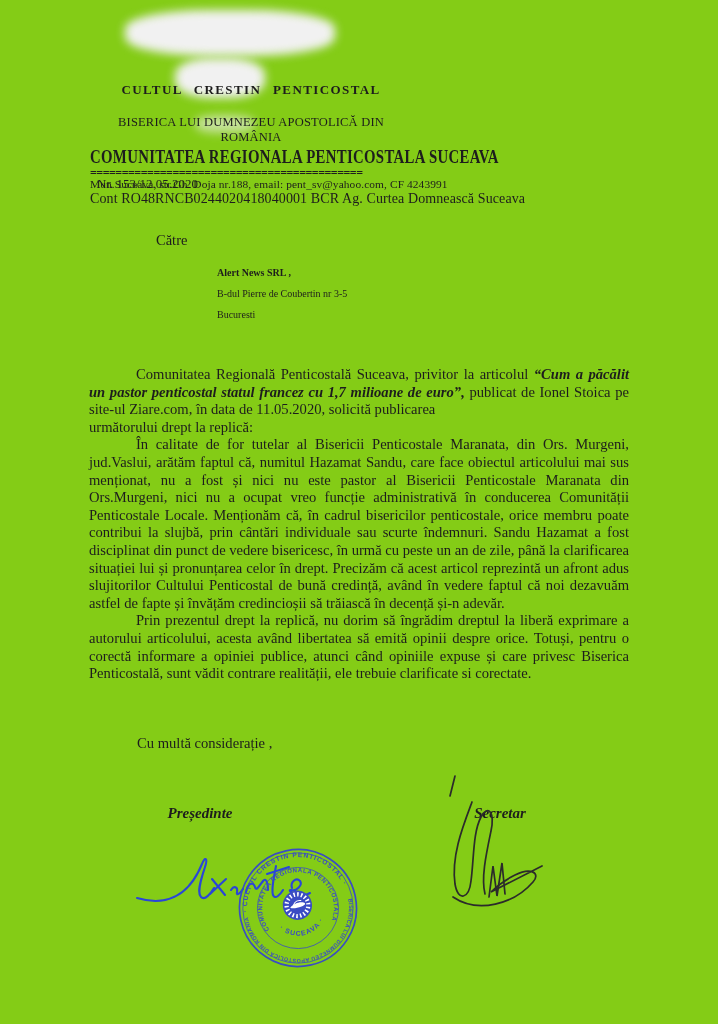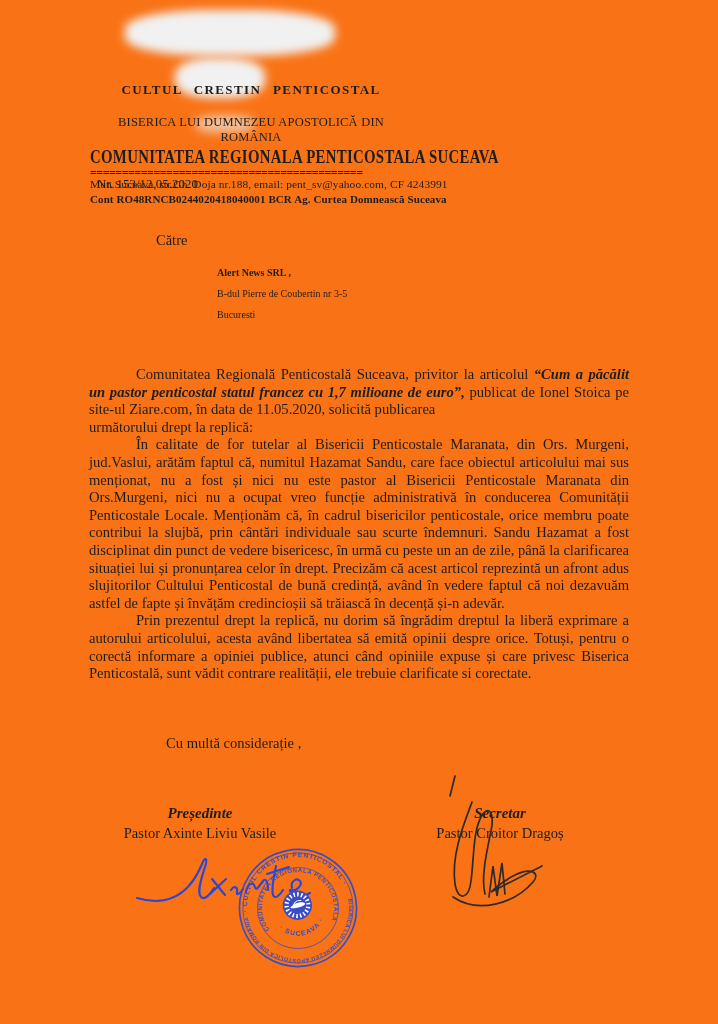--- a/index.html
+++ b/index.html
@@ -1,46 +1,46 @@
 <!DOCTYPE html>
 <html><head>
 <meta charset="utf-8">
 <style>
   html,body{margin:0;padding:0;background:#ffffff;}
-  .page{position:relative;width:718px;height:1024px;background:#f97316;overflow:hidden;
+  .page{position:relative;width:718px;height:1024px;background:#84cc16;overflow:hidden;
         font-family:"Liberation Serif",serif;color:#1d1d1d;}
   
   .artifact{position:absolute;background:#f1f1f1;filter:blur(5px);border-radius:40%;}
   .a1{left:125px;top:10px;width:210px;height:46px;}
   .a2{left:175px;top:58px;width:90px;height:40px;}
   .a3{left:195px;top:115px;width:60px;height:18px;opacity:.6;}
 
   
   .letterhead{position:absolute;left:90px;top:82px;width:322px;}
   .lh1{font-weight:bold;font-size:13px;letter-spacing:1.4px;word-spacing:7px;text-align:center;}
   .lh2{font-size:12.5px;letter-spacing:.2px;text-align:center;margin-top:17px;}
   .lh3{font-weight:bold;font-size:18.5px;letter-spacing:.4px;white-space:nowrap;
        display:inline-block;transform:scaleX(.8);transform-origin:0 50%;margin-top:2px;}
   .sep{font-size:12px;font-weight:bold;letter-spacing:-.5px;white-space:nowrap;overflow:hidden;
        width:320px;line-height:8px;margin-top:1px;}
   .addr{font-size:11.4px;letter-spacing:.1px;white-space:nowrap;line-height:14.5px;margin-top:0;}
-  .addr2{font-size:11px;letter-spacing:.1px;white-space:nowrap;line-height:14.5px;font-weight:bold;}
+  .addr2{font-size:14px;letter-spacing:.1px;white-space:nowrap;line-height:14.5px;}
 
   .refnum{position:absolute;left:97px;top:176px;font-weight:normal;font-size:13px;}
 
   .salutation{position:absolute;left:156px;top:232px;font-size:14.5px;}
   .recipient{position:absolute;left:217px;top:262px;font-size:10px;line-height:21px;}
   .recipient .name{font-weight:bold;}
 
   .body-text{position:absolute;left:89px;top:366px;width:540px;font-size:14.6px;
              line-height:17.6px;text-align:justify;}
   .body-text p{margin:0;text-indent:47px;font-family:Liberation Serif, serif;}
   .quote{font-weight:bold;font-style:italic;}
 
-  .closing{position:absolute;left:137px;top:735px;font-size:14.6px;margin-left:29px;}
+  .closing{position:absolute;left:137px;top:735px;font-size:14.6px;}
 
   .sig-block{position:absolute;text-align:center;font-size:14.5px;line-height:20px;}
   .sig-pres{left:100px;top:803px;width:200px;}
   .sig-sec{left:405px;top:803px;width:190px;}
   .sig-title{font-weight:bold;font-style:italic;font-size:15px;}
 
   .stamp{position:absolute;left:232px;top:842px;width:132px;height:132px;}
   .sig-blue{position:absolute;left:134px;top:848px;width:215px;height:62px;}
   .sig-dark{position:absolute;left:432px;top:770px;width:120px;height:150px;}
 </style>
@@ -75,26 +75,24 @@
   <div class="body-text">
     <p><span>Comunitatea Regională Penticostală Suceava, privitor la articolul </span><span class="quote">“Cum a păcălit un pastor penticostal statul francez cu 1,7 milioane de euro”,</span><span>  publicat de Ionel Stoica pe site-ul Ziare.com, în data de 11.05.2020,  solicită publicarea</span><br><span>următorului drept la replică:</span></p>
     <p>În calitate de for tutelar al Bisericii Penticostale Maranata,  din Ors. Murgeni, jud.Vaslui,  arătăm faptul că, numitul Hazamat Sandu, care face obiectul articolului mai sus menționat, nu a fost și nici nu este pastor al Bisericii Penticostale Maranata din Ors.Murgeni, nici nu a ocupat vreo funcție administrativă în conducerea Comunității Penticostale Locale. Menționăm că, în cadrul bisericilor penticostale, orice membru poate contribui la slujbă, prin cântări individuale sau scurte îndemnuri. Sandu Hazamat a fost disciplinat din punct de vedere bisericesc, în urmă cu peste un an de zile, până la clarificarea situației lui și pronunțarea celor în drept. Precizăm că acest articol reprezintă un afront adus slujitorilor Cultului Penticostal de bună credință, având în vedere faptul că noi dezavuăm astfel de fapte și învățăm credincioșii să trăiască în decență și-n adevăr.</p>
     <p>Prin prezentul drept la replică, nu dorim să îngrădim dreptul la liberă exprimare a autorului articolului, acesta având libertatea să emită opinii despre orice. Totuși, pentru o corectă informare a opiniei publice, atunci când opiniile expuse și care privesc Biserica Penticostală,  sunt vădit contrare realității, ele trebuie clarificate si corectate.</p>
   </div>
 
   <div class="closing">Cu multă considerație ,</div>
 
   <div class="sig-block sig-pres">
     <div class="sig-title">Președinte</div>
-    <div>Pastor Axinte Liviu Vasile</div>
   </div>
 
   <div class="sig-block sig-sec">
     <div class="sig-title">Secretar</div>
-    <div>Pastor Croitor Dragoș</div>
   </div>
 
   <svg class="sig-blue" viewBox="0 0 215 62">
     <g fill="none" stroke="#2946d8" stroke-width="2.1" stroke-linecap="round">
       <path d="M3,50 C30,58 54,50 68,16 C71,8 74,10 71,19 C66,34 63,45 67,49 C71,53 77,45 80,40"></path>
       <path d="M76,46 L92,31"></path>
       <path d="M78,31 L91,47"></path>
       <path d="M97,42 C100,37 104,39 103,44 C102,48 106,46 109,41"></path>
       <path d="M112,44 C114,35 119,33 121,39 C122,44 126,37 129,33 C132,29 134,35 134,42"></path>
       <path d="M142,18 C140,29 137,41 139,47 C141,52 146,47 149,42"></path>

